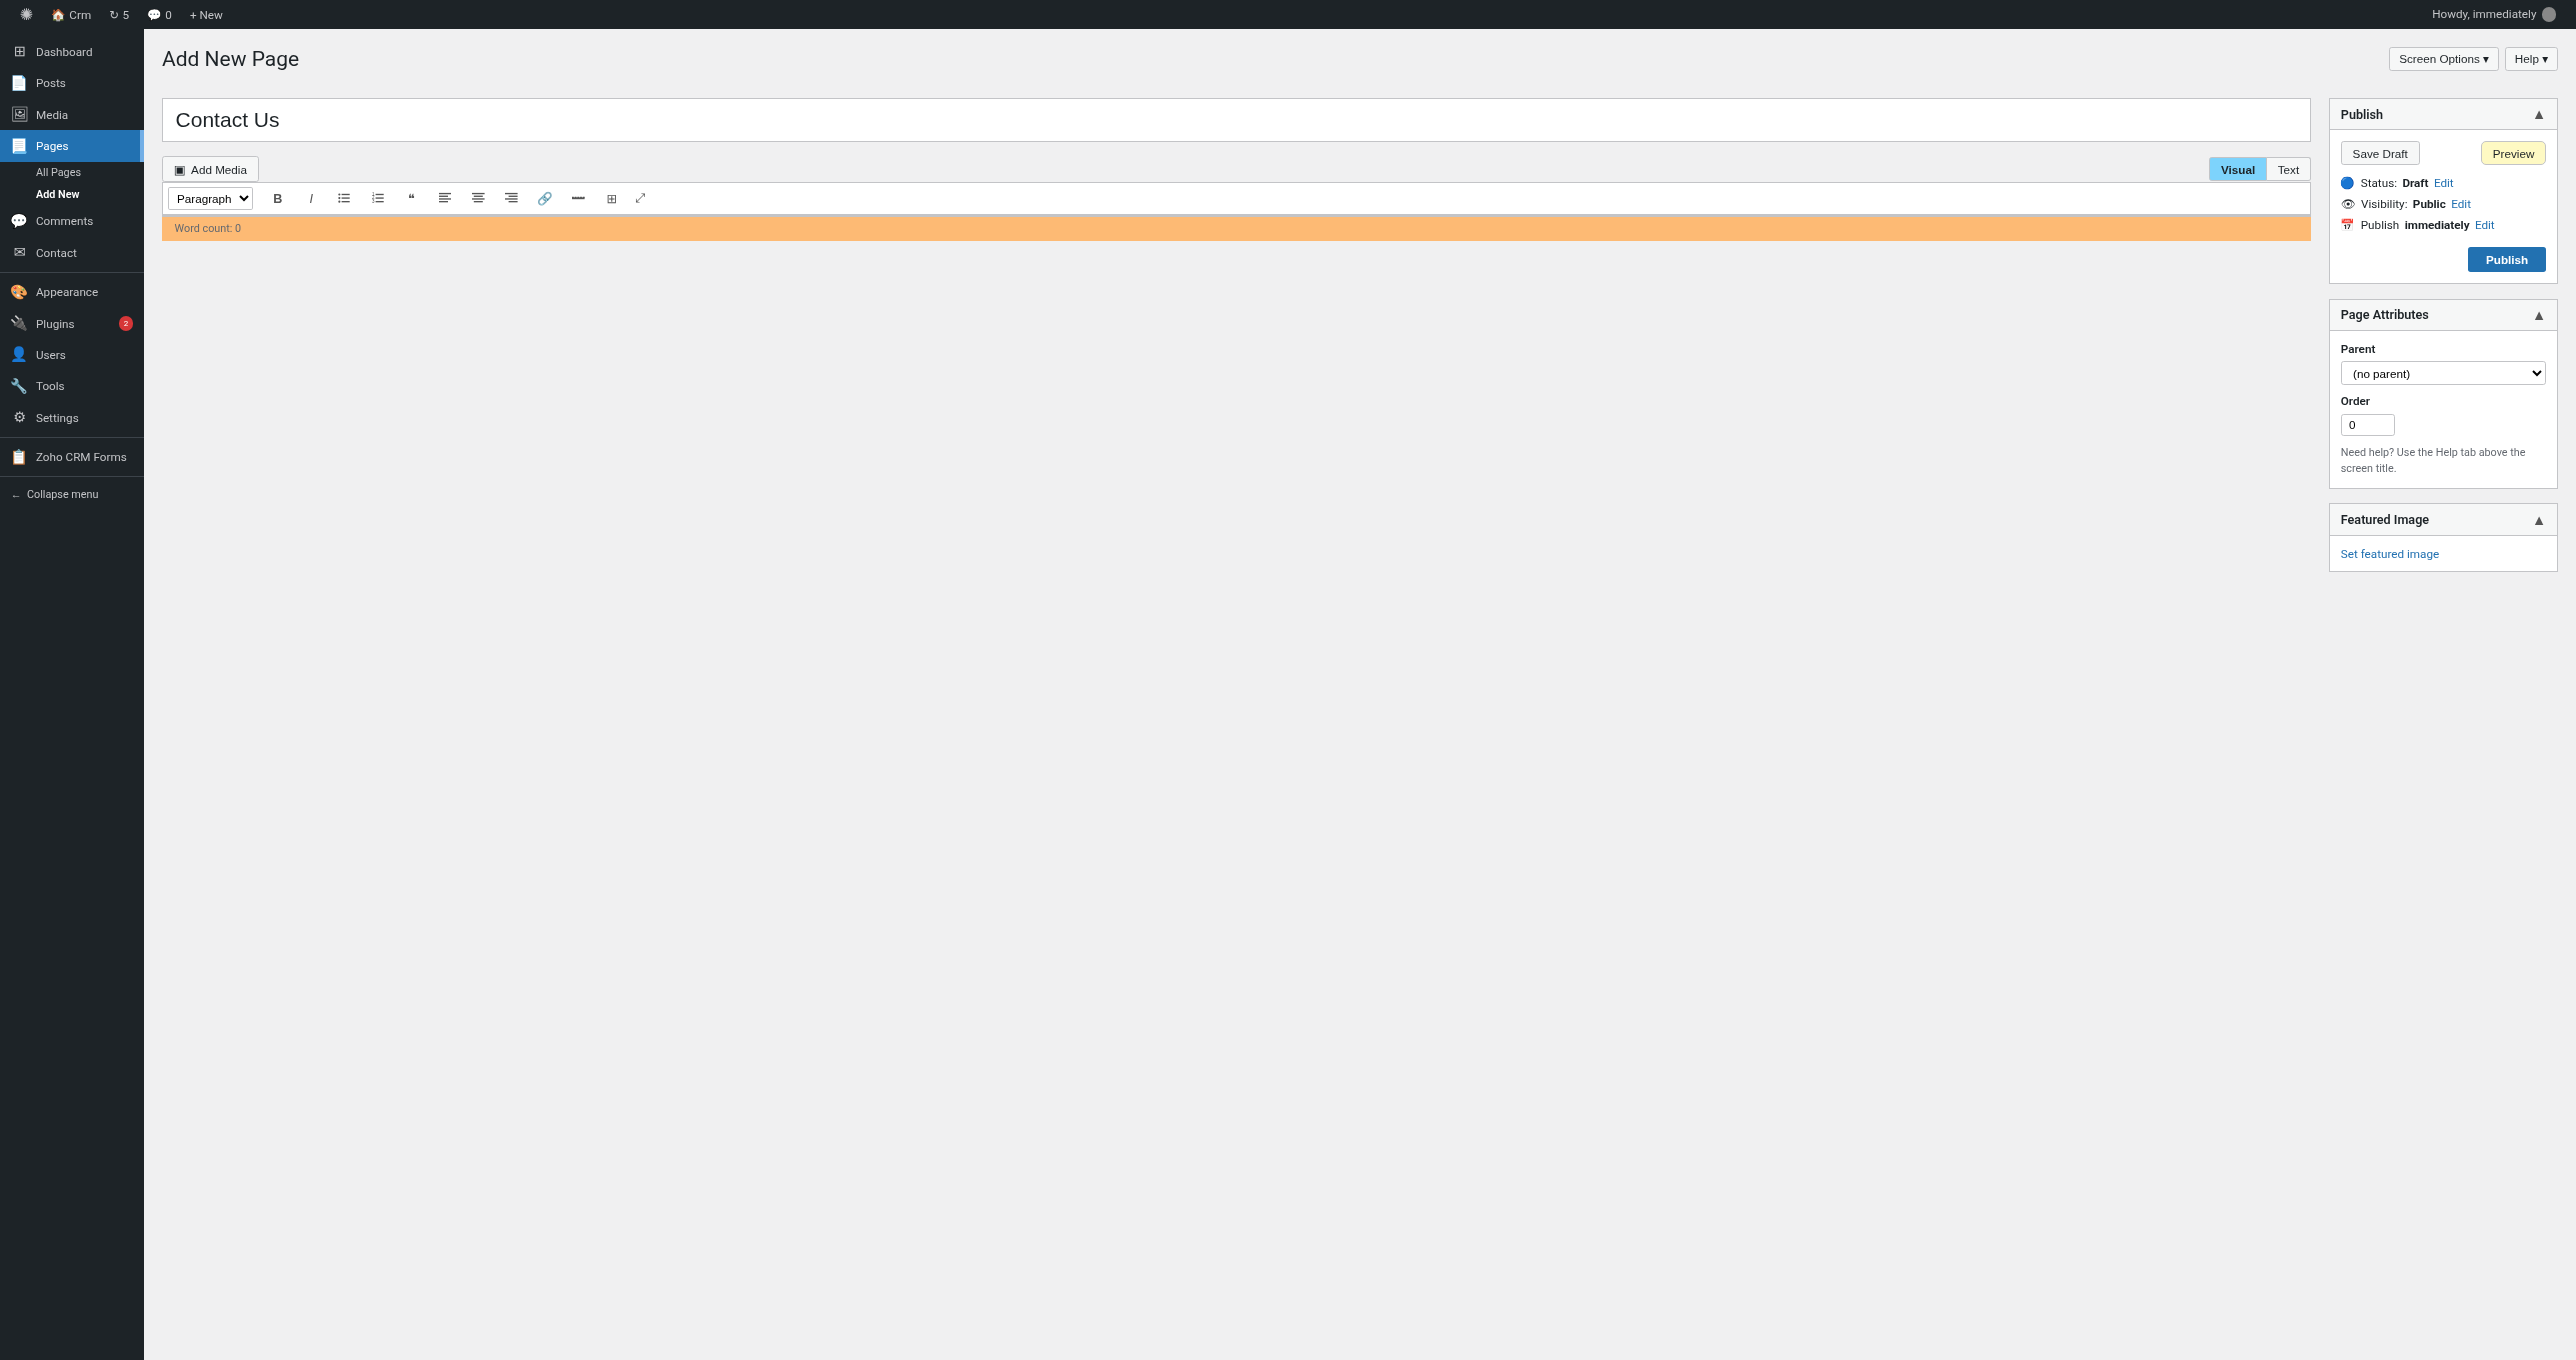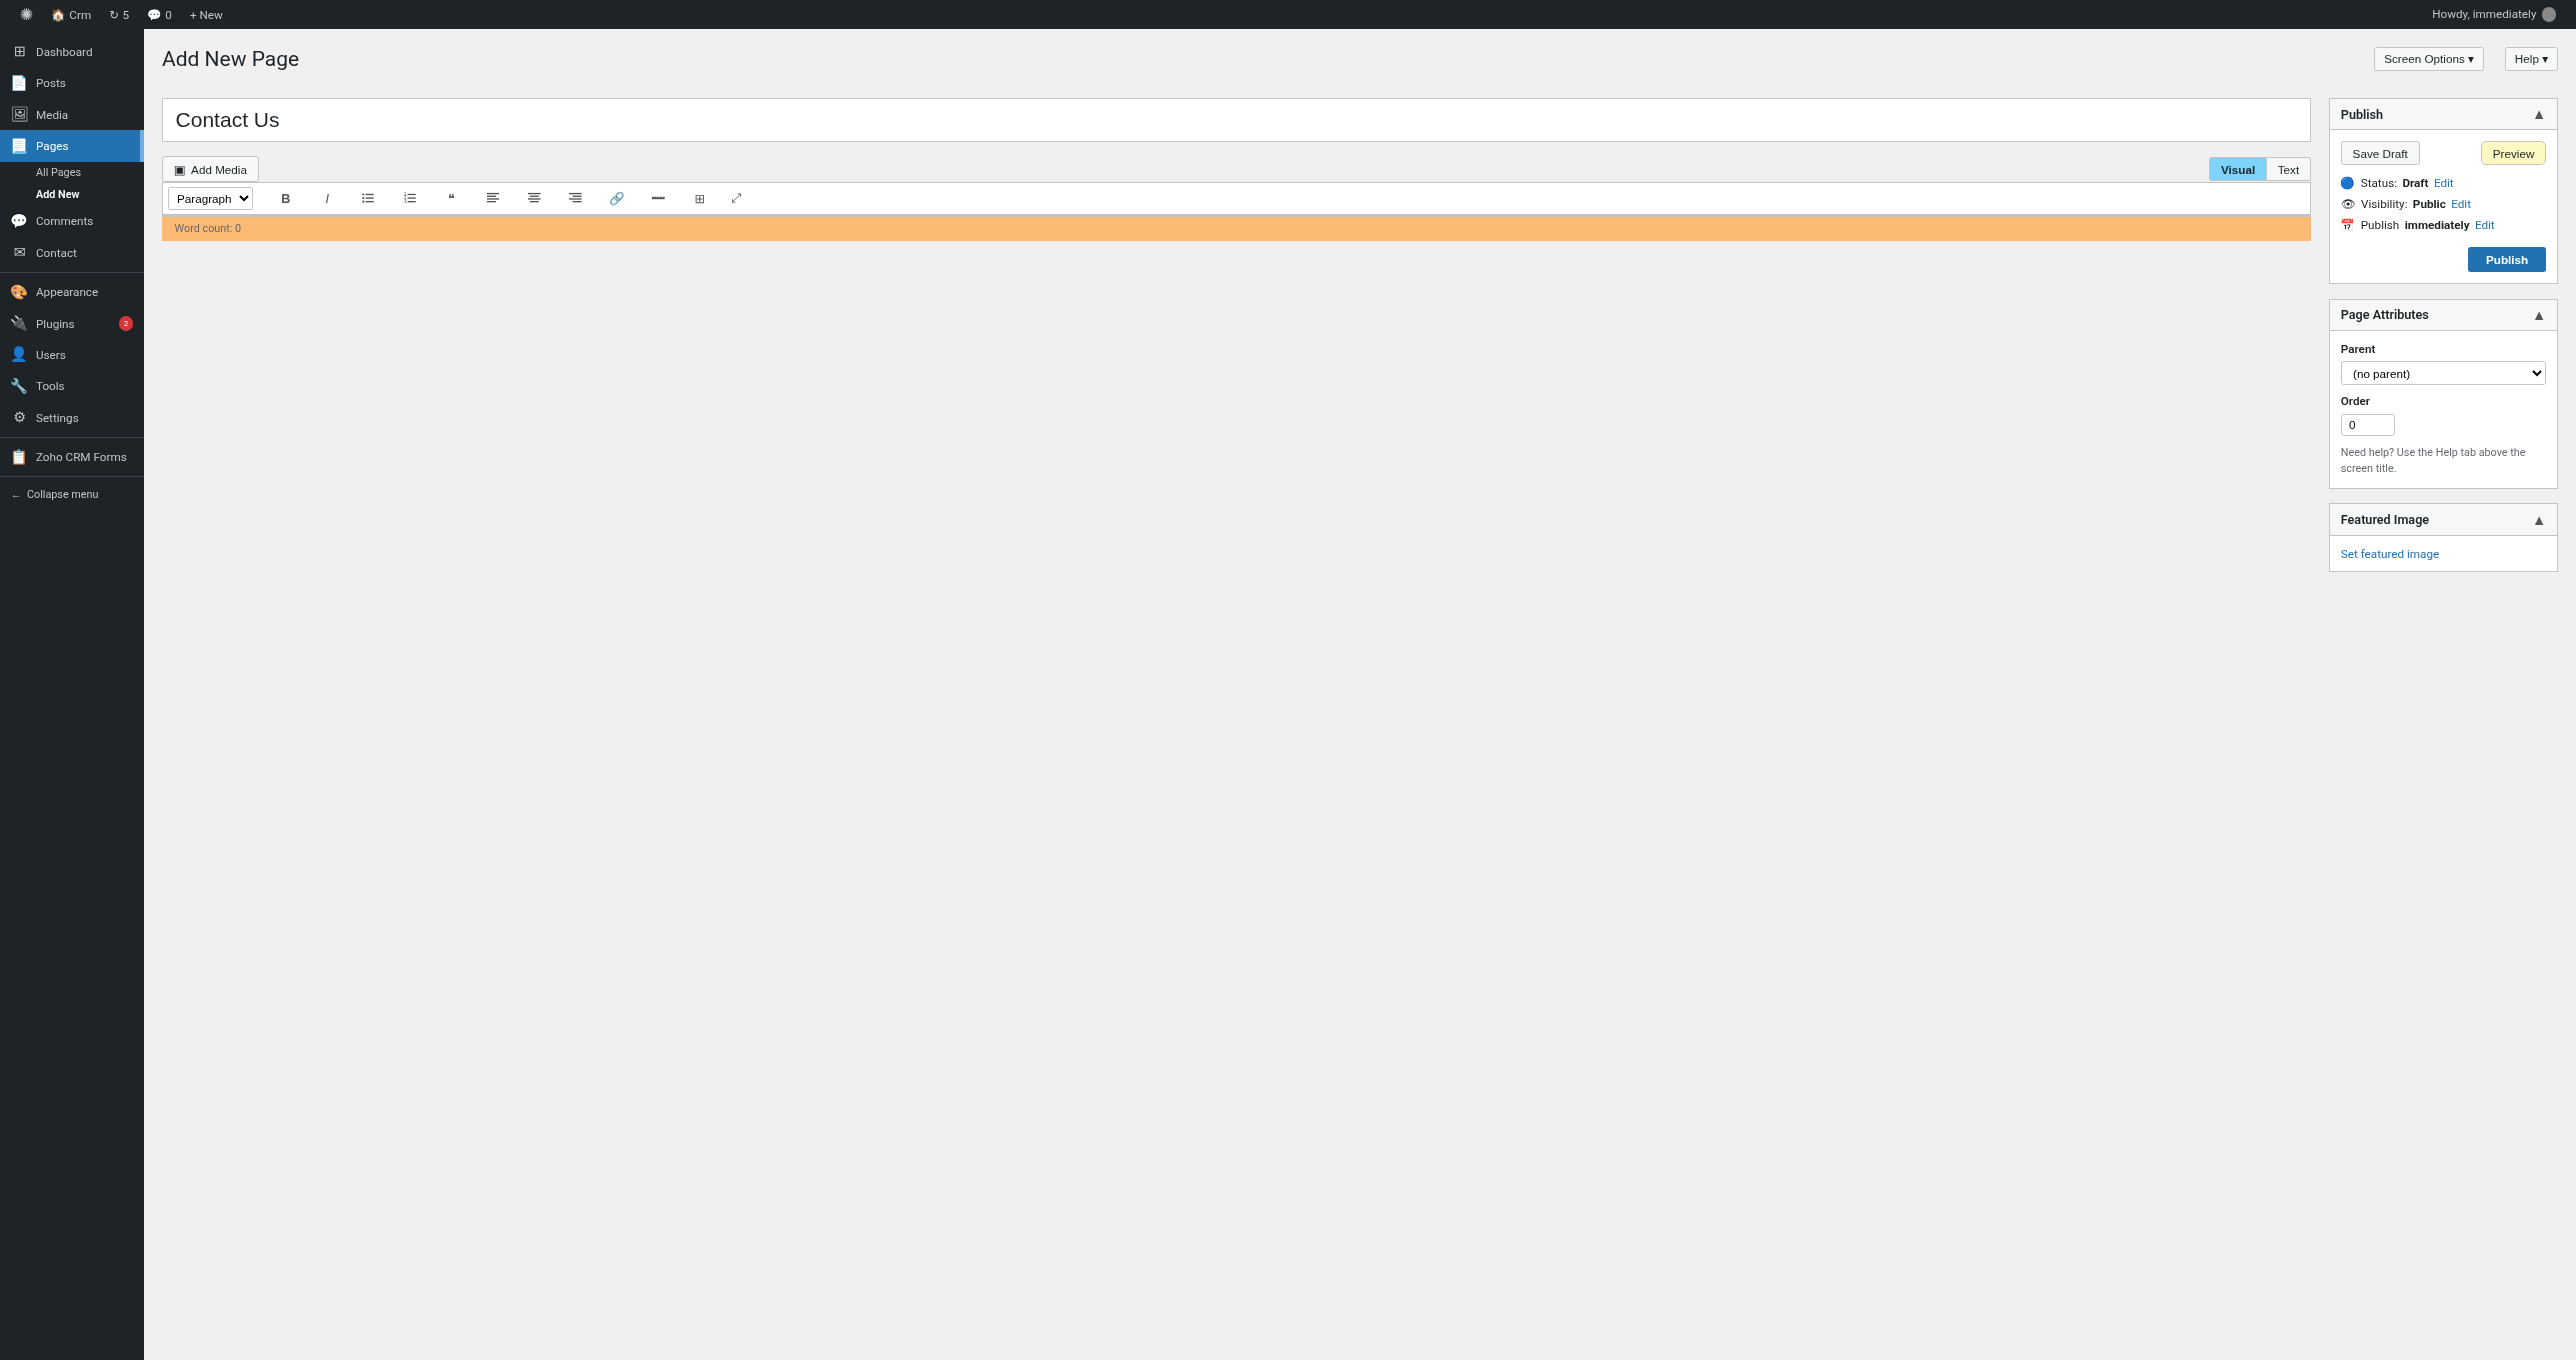--- a/index.html
+++ b/index.html
@@ -87,21 +87,21 @@
     }
 
     .page-header {
       display: flex;
       align-items: center;
       justify-content: space-between;
       margin-bottom: 27px;
     }
     .page-title { font-size: 21px; font-weight: 400; color: #1d2327; }
 
-    .header-buttons { display: flex; gap: 21px; }
+    .header-buttons { display: flex; gap: 6px; }
     .btn-screen-options, .btn-help {
       background: #f6f7f7;
       border: 0.9px solid #c3c4c7;
       border-radius: 2.7px;
       padding: 3.6px 9px;
       font-size: 11.7px;
       cursor: pointer;
       color: #1d2327;
       display: flex;
       align-items: center;
@@ -166,21 +166,21 @@
 
     .editor-box {
       background: #fff;
       border: 0.9px solid #c3c4c7;
     }
 
     .editor-toolbar-row {
       display: flex;
       padding: 3.6px 5.4px;
       border-bottom: 0.9px solid #c3c4c7;
-      gap: 18px;
+      gap: 10px;
       flex-wrap: wrap;
     }
 
     .format-select {
       border: 0.9px solid #c3c4c7;
       background: #fff;
       padding: 2.7px 3.6px;
       font-size: 11.7px;
       border-radius: 1.8px;
       margin-right: 3.6px;

